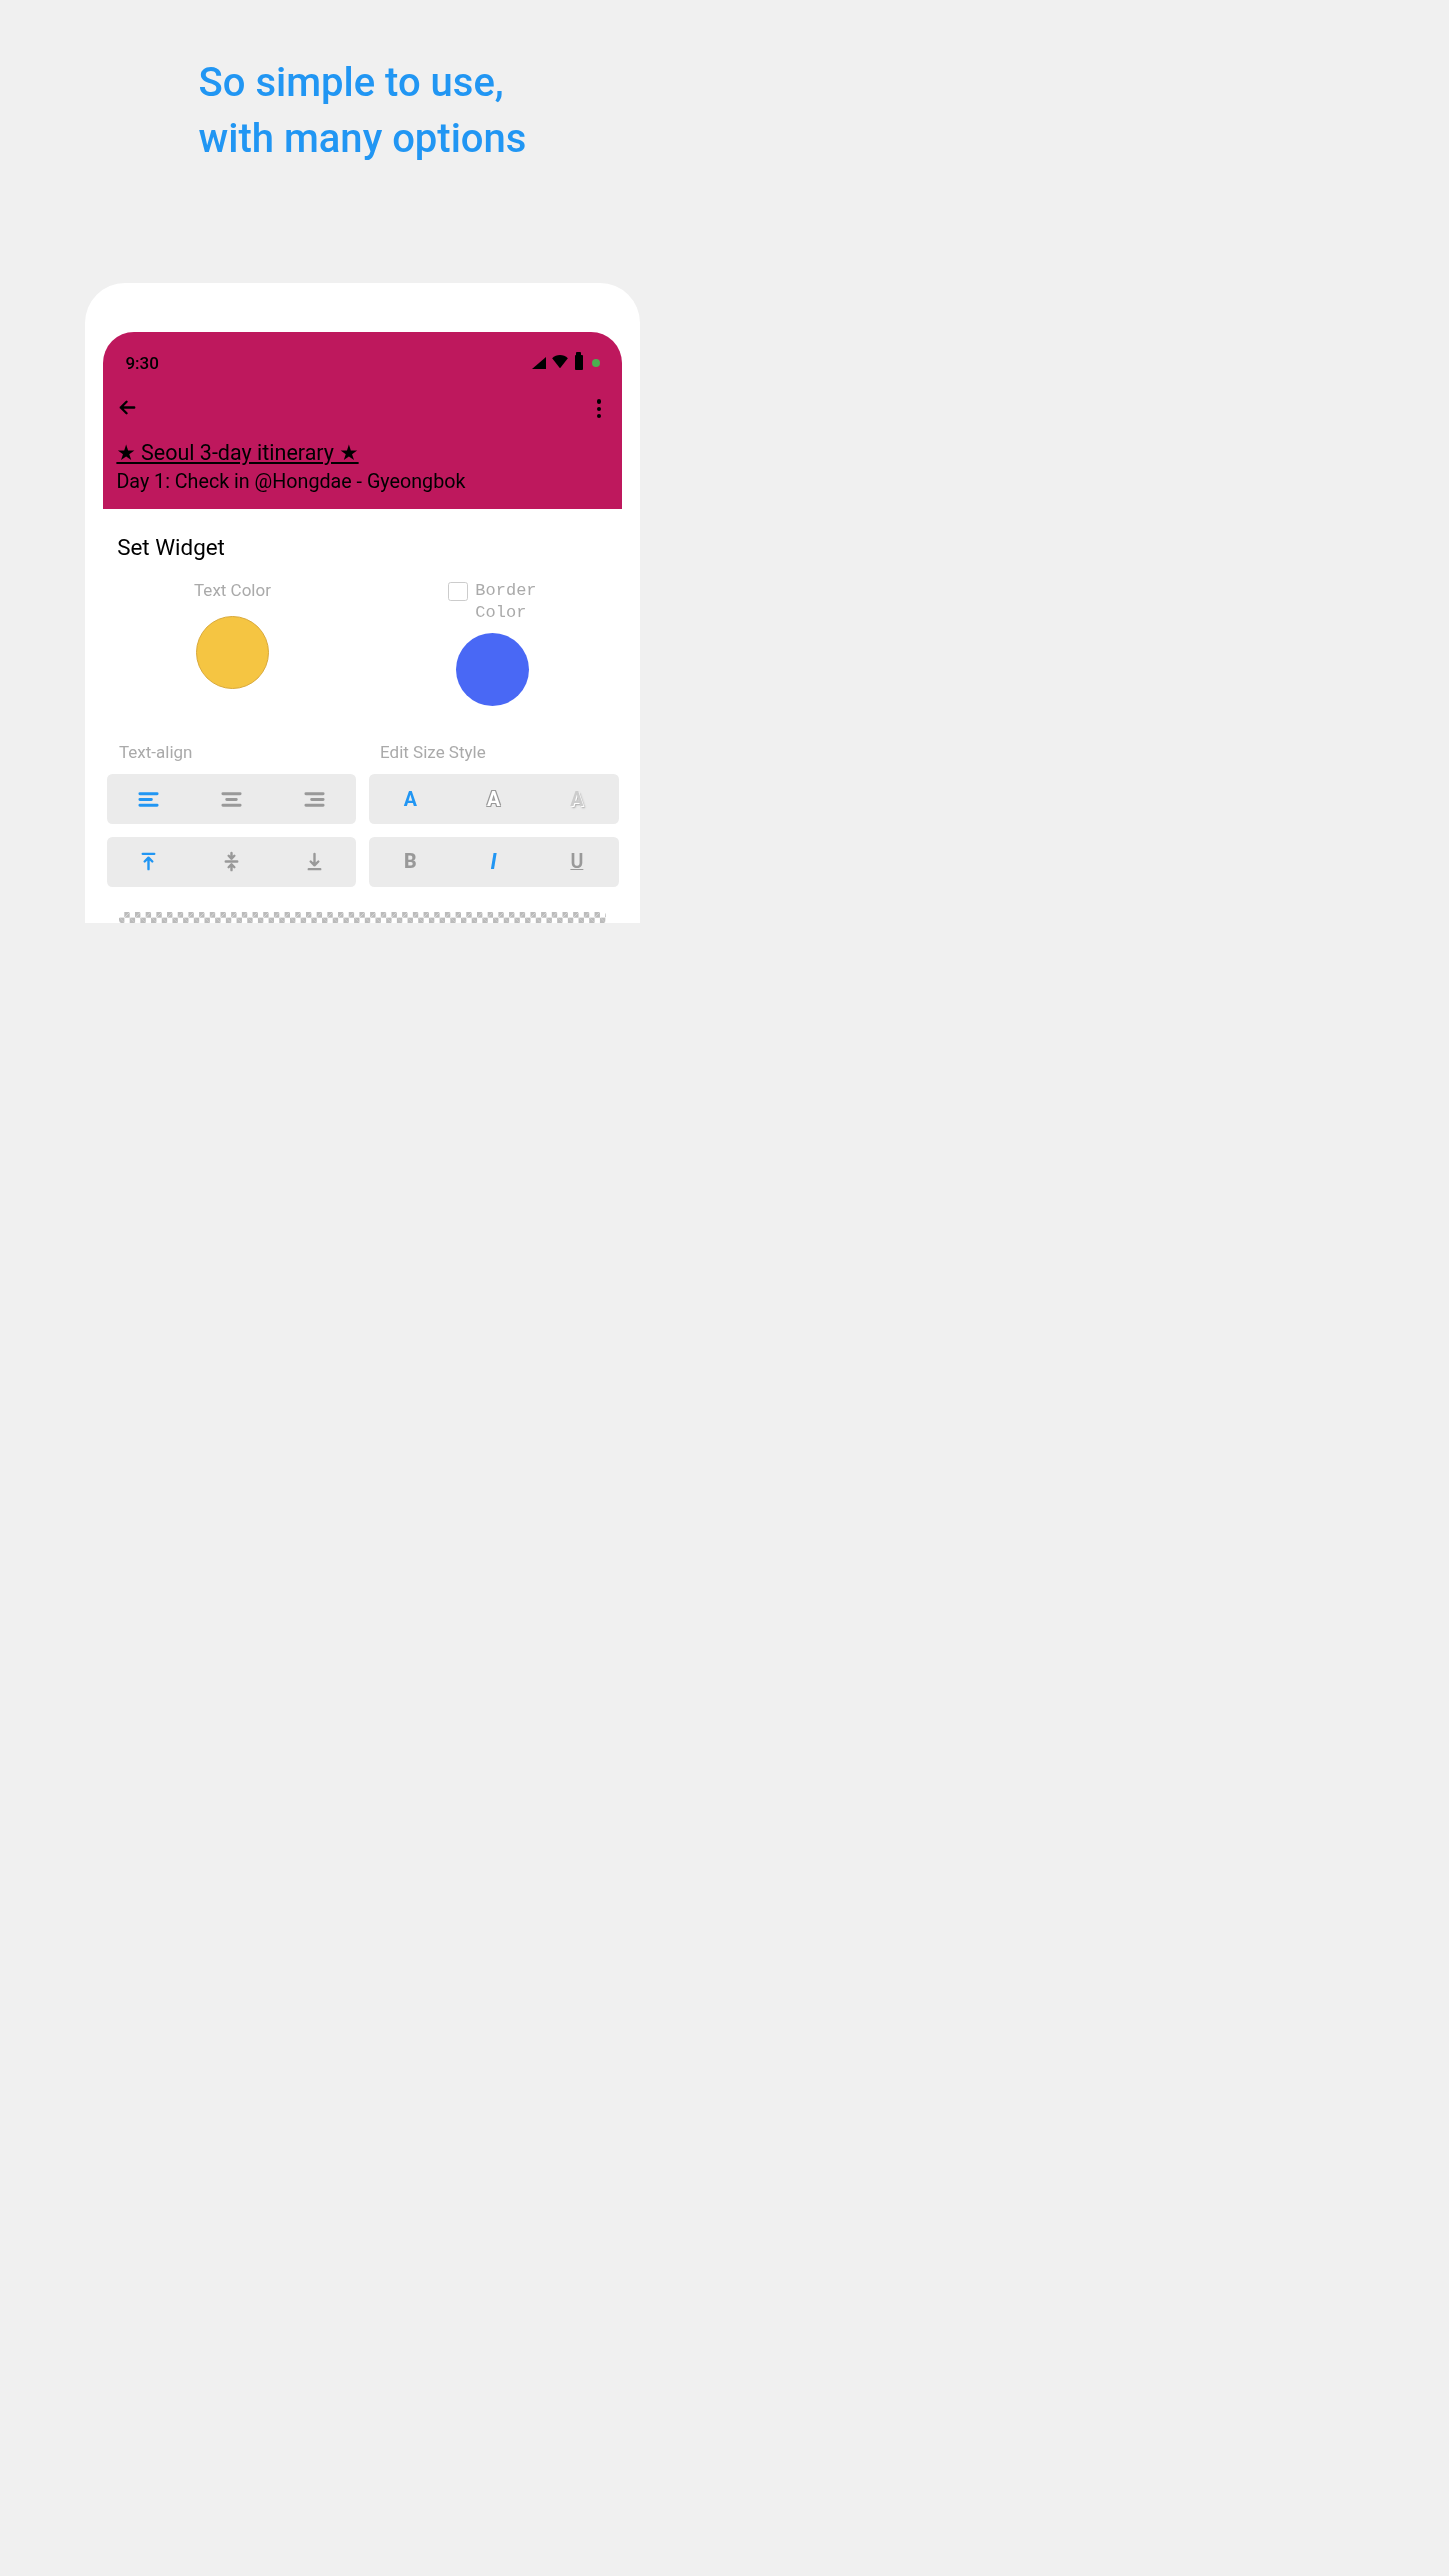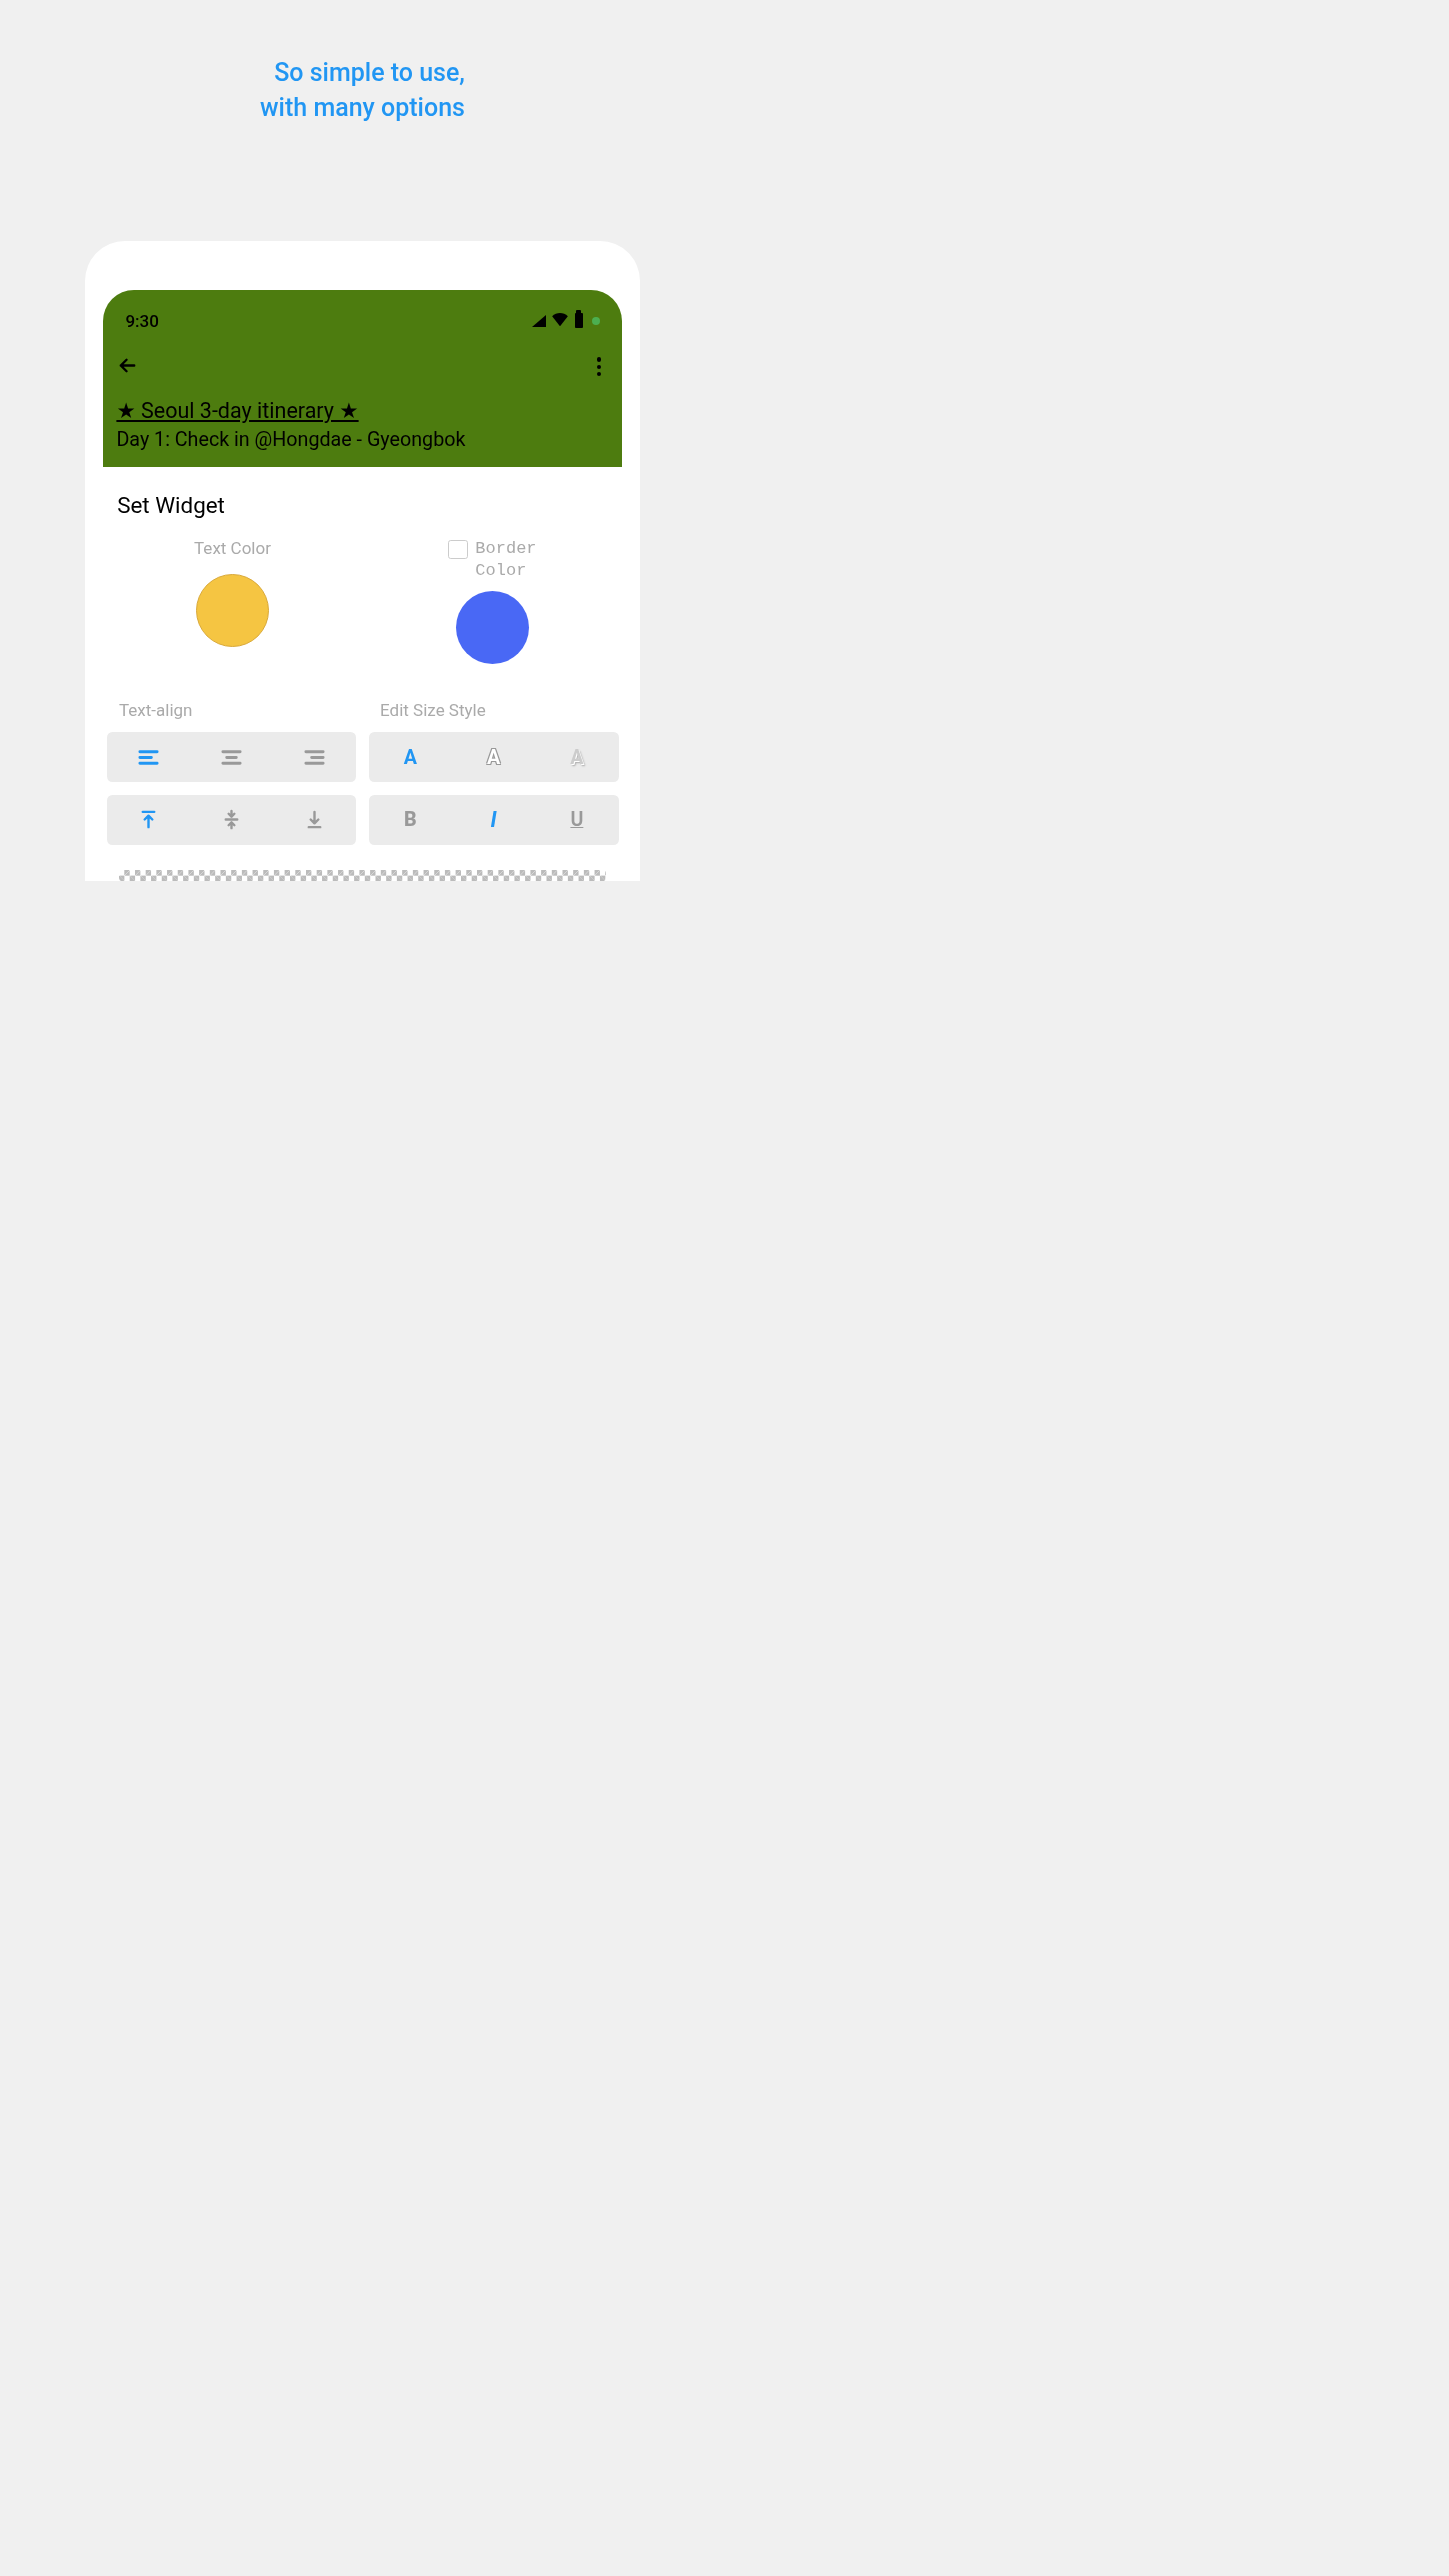--- a/index.html
+++ b/index.html
@@ -14,38 +14,38 @@
       width: 725px;
       height: 1288px;
       display: flex;
       flex-direction: column;
       align-items: center;
       transform-origin: top left;
     }
     
     .headline {
       margin-top: 55px;
-      text-align: right;
-      font-size: 25px;
+      text-align: left;
+      font-size: 40px;
       font-weight: 500;
       color: #2196f3;
       line-height: 1.4;
     }
     
     .phone-frame {
       margin-top: 116px;
       width: 555px;
       background: #fff;
       border-radius: 40px 40px 0 0;
       padding-top: 49px;
       overflow: hidden;
     }
     
     .status-bar-area {
-      background: #4d7c0f;
+      background: #be185d;
       border-radius: 31px 31px 0 0;
       margin: 0 18px;
       padding-top: 13.4px;
     }
     
     .status-bar {
       display: flex;
       justify-content: space-between;
       align-items: center;
       padding: 7.2px 22.4px;

